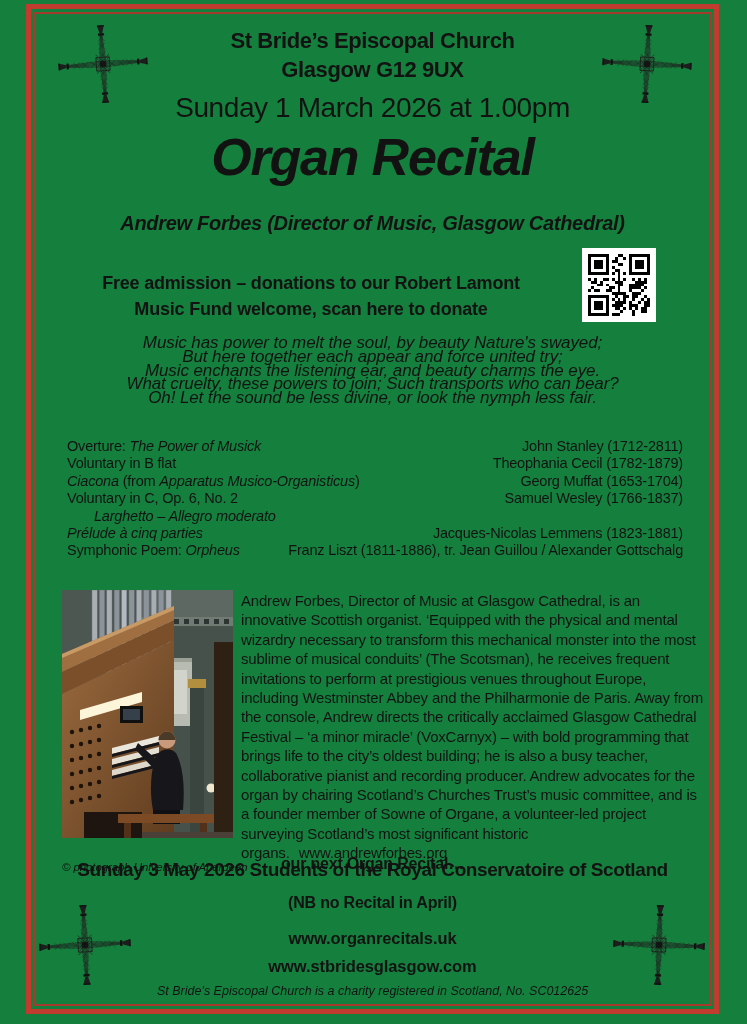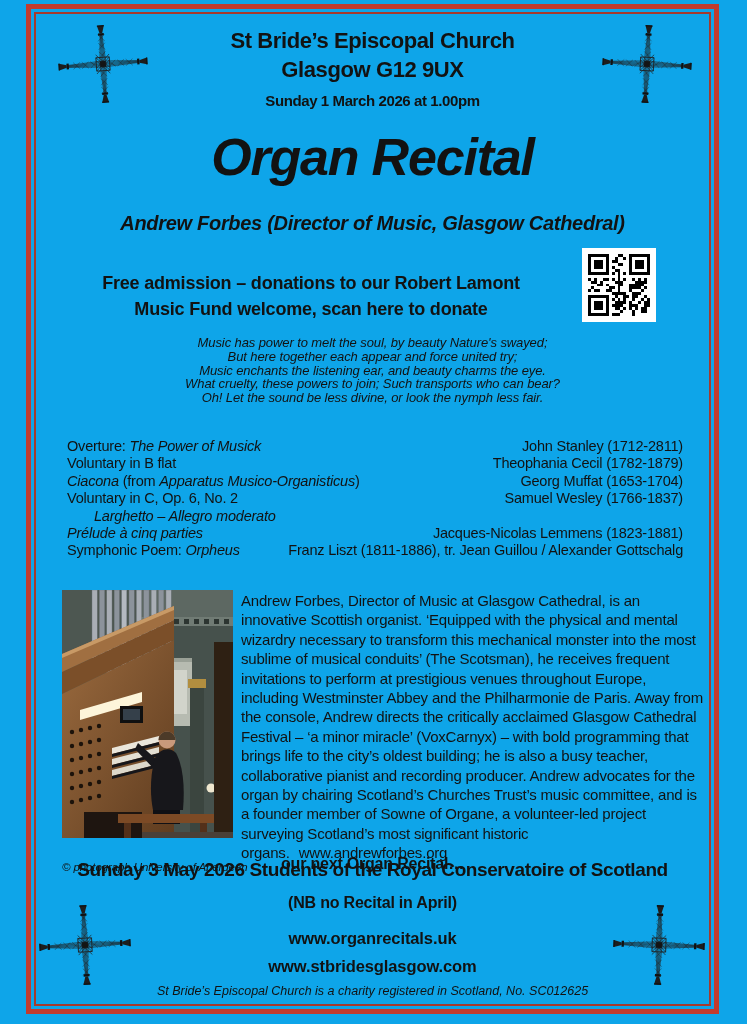--- a/index.html
+++ b/index.html
@@ -1,42 +1,42 @@
 <!DOCTYPE html>
 <html><head>
 <meta charset="utf-8">
 <title>Organ Recital</title>
 <style>
   html,body{margin:0;padding:0;background:#ffffff;}
   .page{
-    position:relative;width:747px;height:1024px;background:#0ea5e9;overflow:hidden;
+    position:relative;width:747px;height:1024px;background:#15803d;overflow:hidden;
     font-family:"Liberation Sans","DejaVu Sans",sans-serif;color:#121212;
   }
   .abs{position:absolute;}
   
   .frame-outer{position:absolute;left:26px;top:4px;width:693px;height:1010px;
     border:5px solid var(--frame-outer,#c13b2e);box-sizing:border-box;}
   .frame-inner{position:absolute;inset:3px;border:2px solid var(--frame-inner,#a63a2d);}
   
   .cross{position:absolute;}
   .cross-tl{left:52px;top:20px;width:102px;height:88px;}
   .cross-tr{left:596px;top:20px;width:102px;height:88px;}
   .cross-bl{left:36px;top:896px;width:98px;height:98px;}
   .cross-br{left:610px;top:896px;width:98px;height:98px;}
   
   .center-block{left:38px;width:669px;text-align:center;}
   .church-block{top:26px;font-size:22px;font-weight:bold;line-height:29px;letter-spacing:-0.4px;}
-  .date-line{top:92px;font-size:15px;font-weight:bold;letter-spacing:-0.4px;}
+  .date-line{top:92px;font-size:28px;font-weight:normal;letter-spacing:-0.4px;}
   .main-title{top:128px;font-size:52px;font-weight:bold;font-style:italic;letter-spacing:-1.2px;line-height:58px;}
   .performer-line{top:212px;font-size:20px;font-weight:bold;font-style:italic;letter-spacing:-0.3px;}
   .admission-block{left:38px;width:546px;top:270px;text-align:center;
     font-size:18px;font-weight:bold;line-height:26px;letter-spacing:-0.2px;}
   .qr{left:582px;top:248px;width:74px;height:74px;}
   .poem-block{top:336px;left:38px;width:669px;text-align:center;font-style:italic;
-    font-size:13px;line-height:13.8px;letter-spacing:-0.1px;}
+    font-size:17px;line-height:13.8px;letter-spacing:-0.1px;}
   
   .programme{top:438px;left:67px;width:616px;font-size:14.5px;letter-spacing:-0.2px;}
   .prog-row{display:flex;justify-content:space-between;align-items:baseline;line-height:17.4px;white-space:nowrap;gap:44px;}
   .prog-left em{font-style:italic;}
   .prog-left.indent{padding-left:27px;font-style:italic;}
   
   .photo{left:62px;top:590px;width:171px;height:248px;}
   .photo-caption{left:62px;top:842px;font-size:11.5px;font-style:italic;letter-spacing:-0.1px;margin-top:19px;}
   .bio{left:241px;top:591px;width:465px;font-size:15px;line-height:19.4px;letter-spacing:-0.2px;text-align:left;}
   .bio .link{margin-left:9px;}

